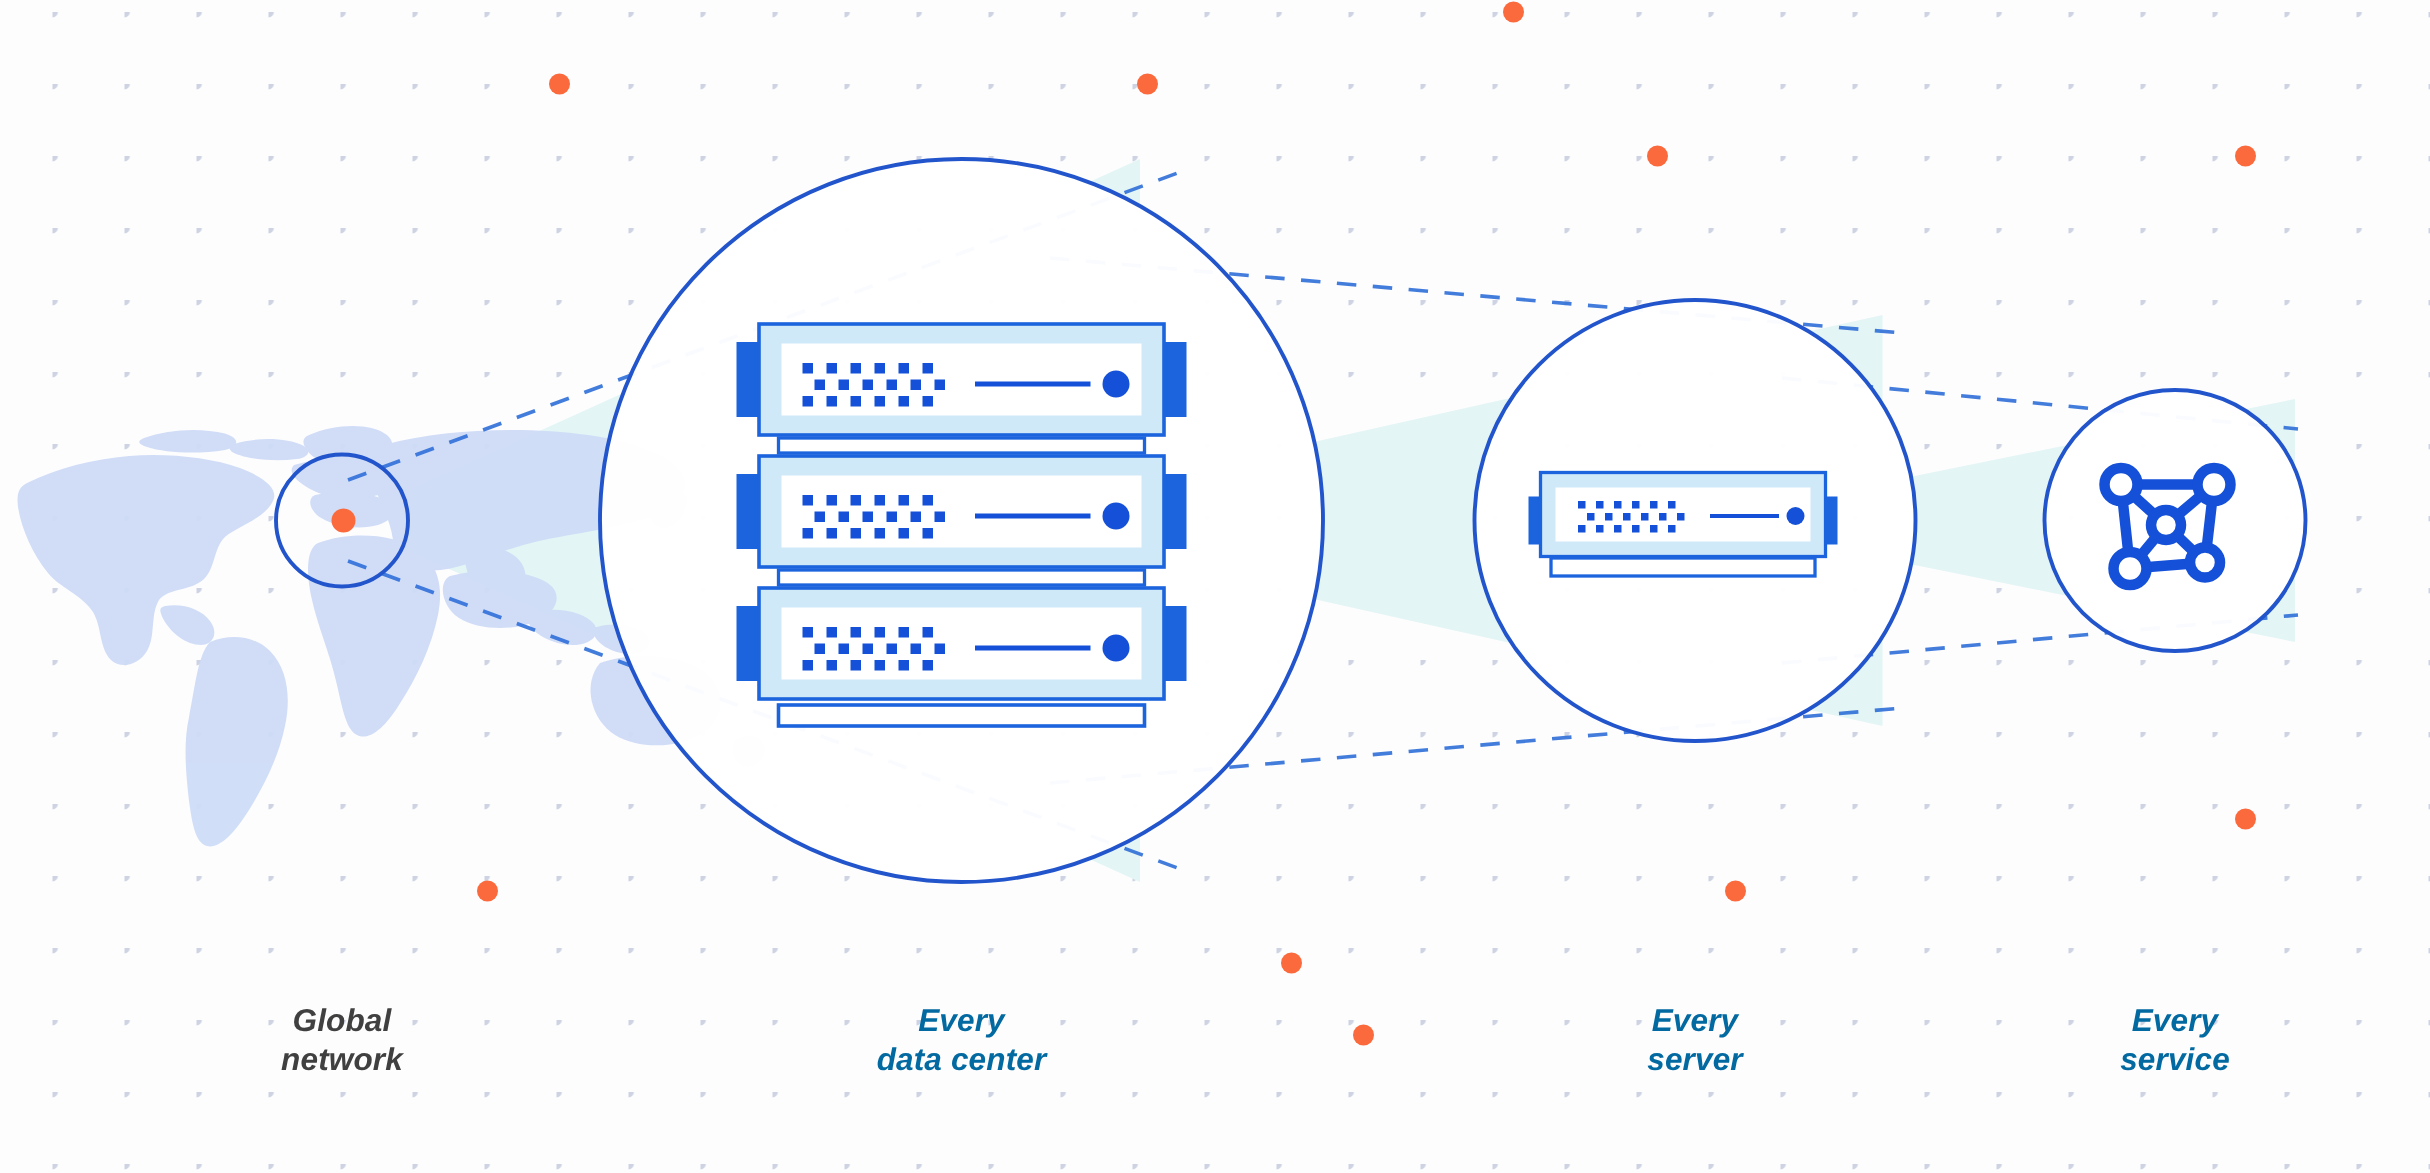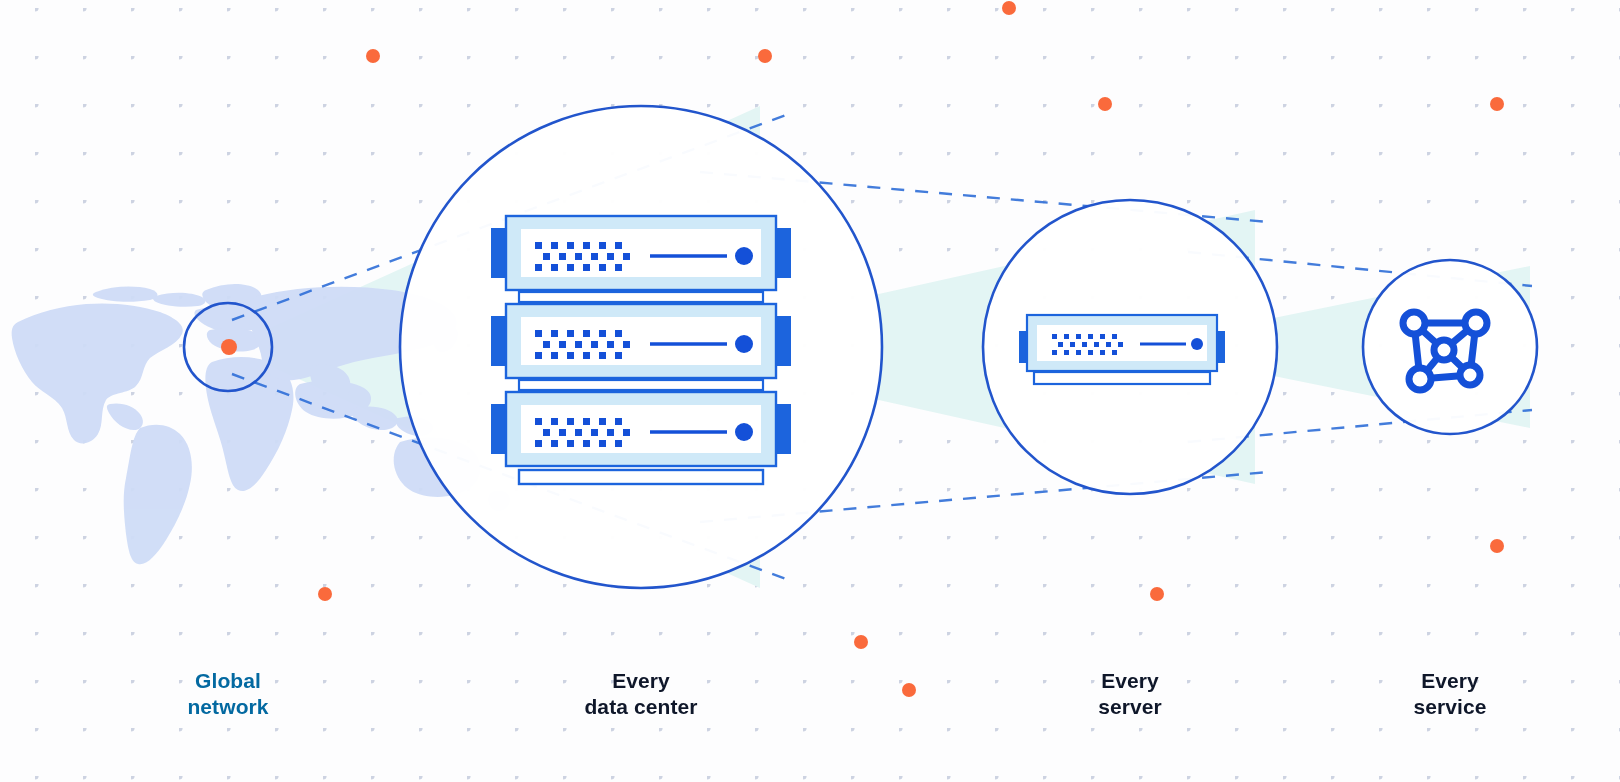--- a/index.html
+++ b/index.html
@@ -26,22 +26,22 @@
   .label {
     position: absolute;
     text-align: center;
     font-size: 21px;
     line-height: 26px;
     font-weight: 700;
     letter-spacing: 0.1px;
     white-space: pre-line;
     font-family: "Liberation Sans", sans-serif;
   }
-  .label-dark { color: #0f172a; }
-  .label-blue { color: #0369a1; }
+  .label-dark { color: #0369a1; font-style: italic; }
+  .label-blue { color: #404040; font-style: italic; }
 </style>
 </head>
 <body>
 
 <div id="stage">
 
   <svg id="scene" viewBox="0 0 1620 782" xmlns="http://www.w3.org/2000/svg">
 
     <defs>
 

